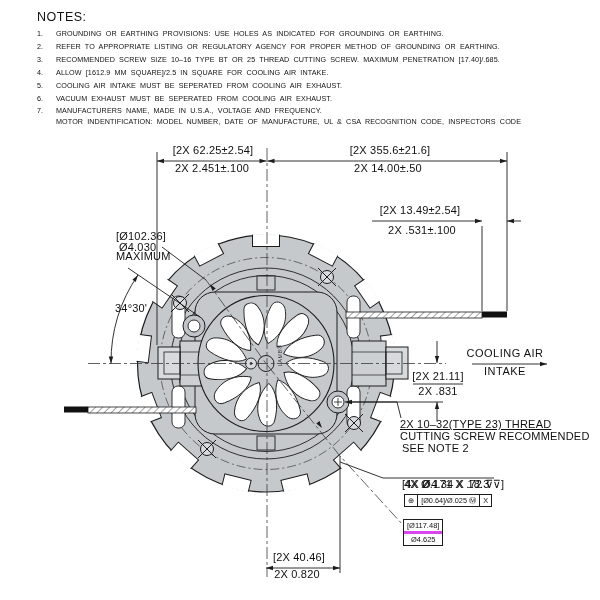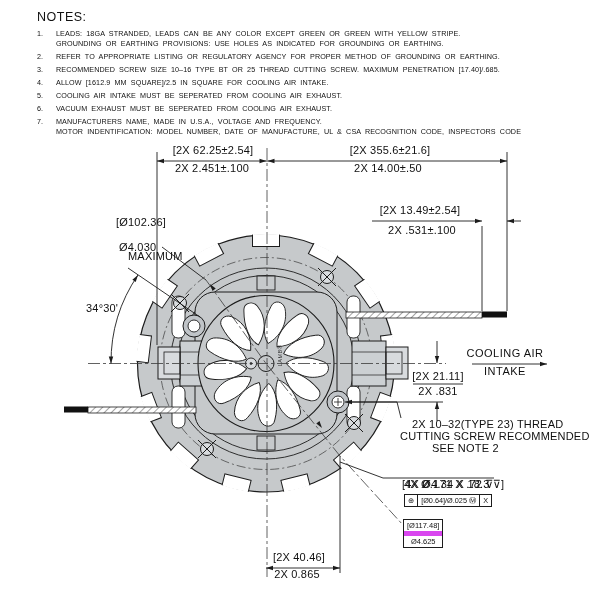--- a/index.html
+++ b/index.html
@@ -14,21 +14,21 @@
   .note-text{flex:1;font-size:7.2px;line-height:10.4px;word-spacing:2px;letter-spacing:.1px;}
   
   .dim{position:absolute;font-size:11px;line-height:9px;letter-spacing:.2px;white-space:nowrap;color:#101010;}
   .dim.c{transform:translateX(-50%);}
   
   .fcf{position:absolute;display:flex;align-items:stretch;font-size:7.3px;line-height:11px;}
   .fcf span{border:1px solid #1c1c1c;padding:0 3px;display:flex;align-items:center;}
   .fcf span + span{border-left:none;}
   
   .dimbox{position:absolute;border:1px solid #1c1c1c;font-size:7.5px;line-height:11px;text-align:center;background:#fff;}
-  .dimbox .row1{border-bottom:5px solid #d946ef;padding:0 3px;}
+  .dimbox .row1{border-bottom:3px solid #d946ef;padding:0 3px;}
   .dimbox .row2{padding:0 3px;}
   .brand{position:absolute;left:266px;top:351px;width:30px;height:9px;
          transform:rotate(-90deg);font-size:5.5px;letter-spacing:.5px;color:#333;text-align:center;}
   #notches rect{fill:#fff;stroke:#1c1c1c;stroke-width:1;}
   #petals path{fill:#fff;stroke:#1c1c1c;stroke-width:.9;}
 </style>
 </head>
 <body>
 
 <div id="page">
@@ -200,21 +200,20 @@
       <polygon points="138,275 135.7,281.9 132.4,279.7"></polygon>
       <polygon points="345,402 352,399.8 352,404.2"></polygon>
     </g>
   </svg>
 
   <div id="notes">
     <div class="heading">NOTES:</div>
     <div class="note-row">
       <span class="note-num">1.</span>
       <span class="note-text">
-        <div>LEADS: 18GA STRANDED, LEADS CAN BE ANY COLOR EXCEPT GREEN OR GREEN WITH YELLOW STRIPE.</div>
         <div>GROUNDING OR EARTHING PROVISIONS: USE HOLES AS INDICATED FOR GROUNDING OR EARTHING.</div>
       </span>
     </div>
     <div class="note-row">
       <span class="note-num">2.</span>
       <span class="note-text">REFER TO APPROPRIATE LISTING OR REGULATORY AGENCY FOR PROPER METHOD OF GROUNDING OR EARTHING.</span>
     </div>
     <div class="note-row">
       <span class="note-num">3.</span>
       <span class="note-text">RECOMMENDED SCREW SIZE 10–16 TYPE BT OR 25 THREAD CUTTING SCREW. MAXIMUM PENETRATION [17.40]/.685.</span>
@@ -240,47 +239,47 @@
     </div>
   </div>
 
   <div class="dim c" style="left:213px;top:146px;">[2X  62.25±2.54]</div>
   <div class="dim c" style="left:212px;top:164px;">2X  2.451±.100</div>
   <div class="dim c" style="left:390px;top:146px;">[2X  355.6±21.6]</div>
   <div class="dim c" style="left:388px;top:164px;">2X  14.00±.50</div>
   <div class="dim c" style="left:420px;top:206px;">[2X  13.49±2.54]</div>
   <div class="dim c" style="left:422px;top:226px;">2X  .531±.100</div>
 
-  <div class="dim" style="left:116px;top:218px;">[Ø102.36]</div>
+  <div class="dim" style="left:116px;top:232px;">[Ø102.36]</div>
   <div class="dim" style="left:119px;top:243px;">Ø4.030</div>
-  <div class="dim" style="left:116px;top:252px;margin-left:12px;">MAXIMUM</div>
-
-  <div class="dim" style="left:86px;top:304px;">34°30'</div>
+  <div class="dim" style="left:116px;top:252px;">MAXIMUM</div>
+
+  <div class="dim" style="left:115px;top:304px;">34°30'</div>
 
   <div class="dim c" style="left:505px;top:349px;letter-spacing:.5px;">COOLING AIR</div>
   <div class="dim c" style="left:505px;top:367px;letter-spacing:.5px;">INTAKE</div>
 
   <div class="dim c" style="left:438px;top:372px;">[2X 21.11]</div>
   <div class="dim c" style="left:438px;top:387px;">2X .831</div>
 
-  <div class="dim" style="left:412px;top:420px;">2X 10–32(TYPE 23) THREAD</div>
+  <div class="dim" style="left:400px;top:420px;text-decoration:underline;">2X 10–32(TYPE 23) THREAD</div>
   <div class="dim" style="left:400px;top:432px;">CUTTING SCREW RECOMMENDED</div>
-  <div class="dim" style="left:416px;top:444px;padding-left:16px;">SEE NOTE 2</div>
+  <div class="dim" style="left:386px;top:444px;padding-left:16px;">SEE NOTE 2</div>
 
   <div class="dim" style="left:402px;top:464px;margin-top:16px;">[4X Ø4.34 X 18.3 ⊽]</div>
   <div class="dim" style="left:404px;top:480px;">4X Ø.171 X .72 ⊽</div>
 
   <div class="fcf" style="left:404px;top:494px;">
     <span>⊕</span>
     <span>[Ø0.64]/Ø.025 Ⓜ</span>
     <span>X</span>
   </div>
 
   <div class="dimbox" style="left:403px;top:519px;">
     <div class="row1">[Ø117.48]</div>
     <div class="row2">Ø4.625</div>
   </div>
 
   <div class="dim c" style="left:299px;top:553px;">[2X 40.46]</div>
-  <div class="dim c" style="left:297px;top:570px;">2X 0.865</div>
+  <div class="dim c" style="left:297px;top:570px;">2X 0.820</div>
 
   <div class="brand">LAMB®</div>
 </div>
 
 </body></html>

